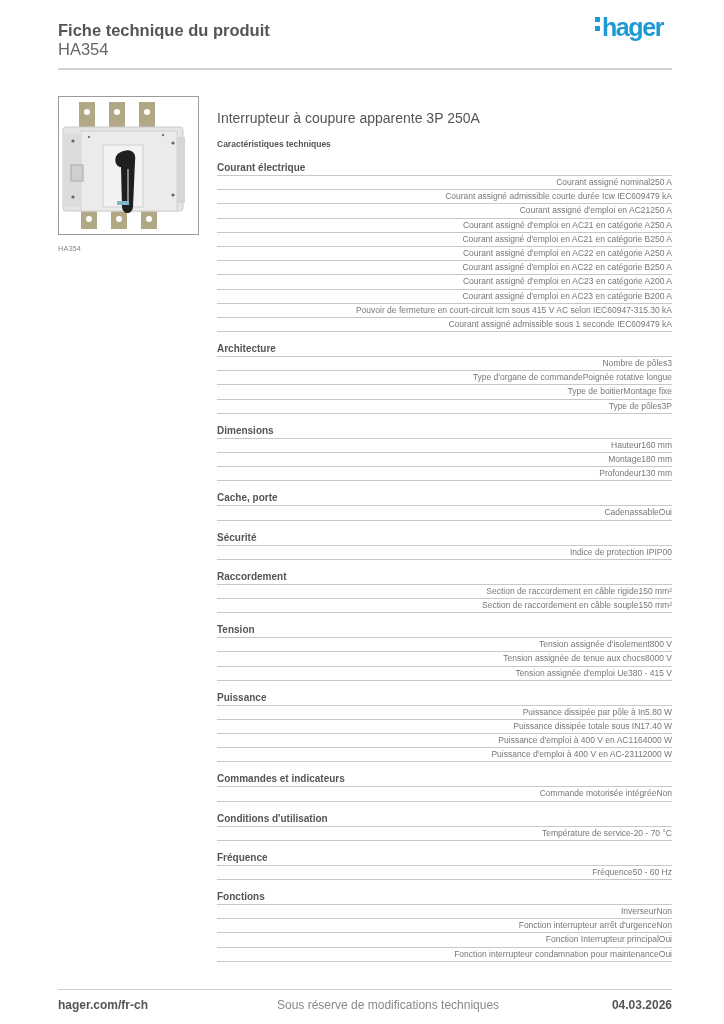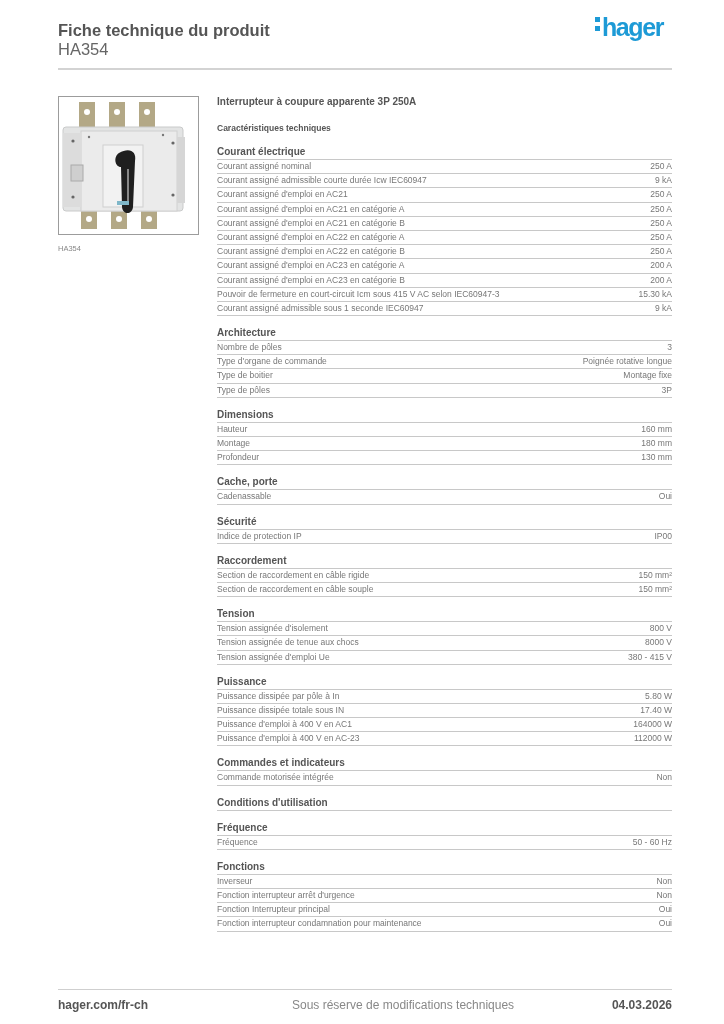--- a/index.html
+++ b/index.html
@@ -18,37 +18,37 @@
     .logo .colon i { display: block; width: 5px; height: 5px; background: #1d9ad6; margin: 3px 0 4px 0; }
     .header-rule { position: absolute; left: 58px; top: 68px; width: 614px; height: 2px; background: #d3d3d3; }
 
     .product-image {
       position: absolute; left: 58px; top: 96px; width: 141px; height: 139px;
       border: 1px solid #9c9c9c; box-sizing: border-box; background: #fff; overflow: hidden;
     }
     .img-caption { position: absolute; left: 58px; top: 244px; font-size: 7.5px; color: #888; }
 
     .content { position: absolute; left: 217px; top: 95px; width: 455px; }
-    .product-desc { font-size: 10px; font-weight: bold; color: #555; height: 14px; line-height: 14px; }
+    .product-desc { font-size: 14px; font-weight: normal; color: #555; height: 14px; line-height: 14px; margin-top: 16px; }
     .tech-heading { font-size: 8.5px; font-weight: bold; color: #555; margin-top: 12px; height: 14px; line-height: 14px; }
     .section { margin-top: 10px; }
     .section-title {
       font-size: 10px; font-weight: bold; color: #555; height: 13px; line-height: 13px;
       border-bottom: 1.5px solid #c8c8c8; padding-bottom: 1px;
     }
     .row {
-      display: flex; justify-content: space-between; font-size: 8.5px; color: #777;
+      display: flex; justify-content: flex-end; font-size: 8.5px; color: #777;
       height: 13.2px; line-height: 13px; border-bottom: 1.5px solid #c8c8c8;
     }
     .row .val { color: #777; text-align: right; }
 
     .footer-rule { position: absolute; left: 58px; top: 989px; width: 614px; height: 1px; background: #cfcfcf; }
     .footer { position: absolute; top: 998px; font-size: 12px; color: #666; }
     .footer.left { left: 58px; font-weight: bold; color: #555; }
-    .footer.center { left: 292px; color: #888; }
+    .footer.center { left: 277px; color: #888; }
     .footer.right { right: 52px; font-weight: bold; color: #555; margin-left: 8px; }
   </style>
 </head>
 <body>
 
 <div class="header">
   <div class="title">Fiche technique du produit</div>
   <div class="subtitle">HA354</div>
 </div>
 
@@ -245,20 +245,24 @@
       </div>
       <div class="section">
         <div class="section-title">Commandes et indicateurs</div>
         <div class="row">
           <span class="lbl">Commande motorisée intégrée</span>
           <span class="val">Non</span>
         </div>
       </div>
       <div class="section">
         <div class="section-title">Conditions d'utilisation</div>
+        <div class="row">
+          <span class="lbl">Température de service</span>
+          <span class="val">-20 - 70 °C</span>
+        </div>
       </div>
       <div class="section">
         <div class="section-title">Fréquence</div>
         <div class="row">
           <span class="lbl">Fréquence</span>
           <span class="val">50 - 60 Hz</span>
         </div>
       </div>
       <div class="section">
         <div class="section-title">Fonctions</div>

